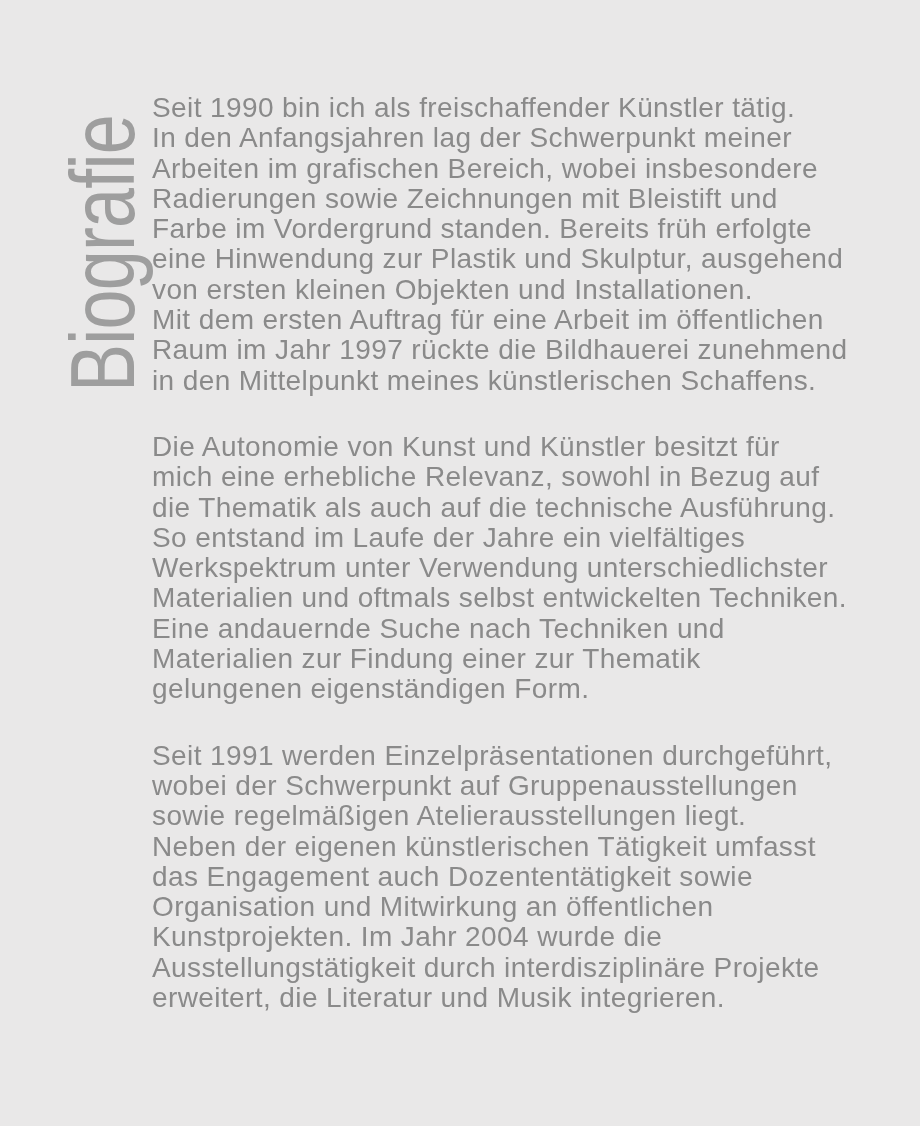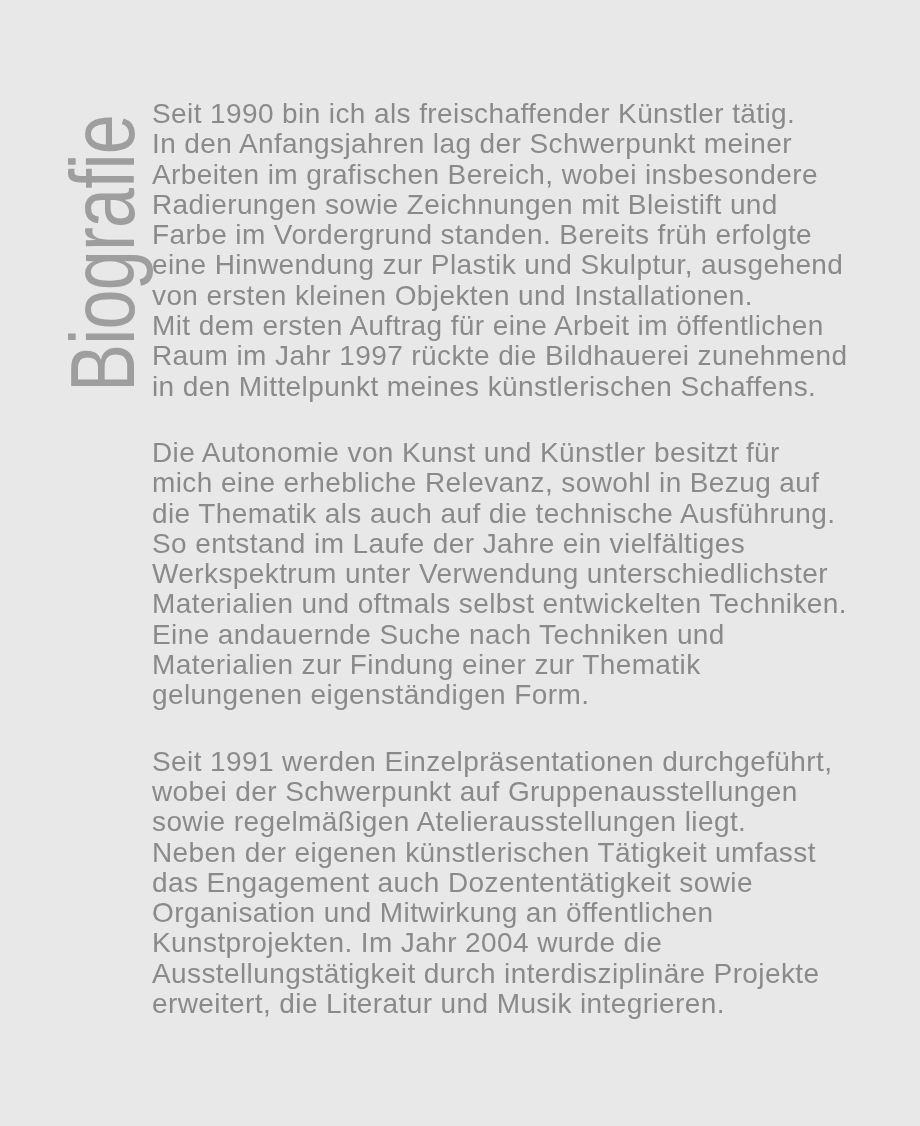--- a/index.html
+++ b/index.html
@@ -25,21 +25,21 @@
     line-height: 1;
     color: #9e9e9e;
     white-space: nowrap;
     transform: rotate(-90deg) scaleX(0.8);
     transform-origin: 0 0;
     letter-spacing: -1px;
   }
   .bio-text {
     position: absolute;
     left: 152px;
-    top: 99px;
+    top: 93px;
     width: 740px;
     font-size: 28px;
     line-height: 30.3px;
     letter-spacing: 0.4px;
     color: #8a8a8a;
   }
   .para {
     margin: 0 0 36px 0;
     white-space: pre-line;
   }

